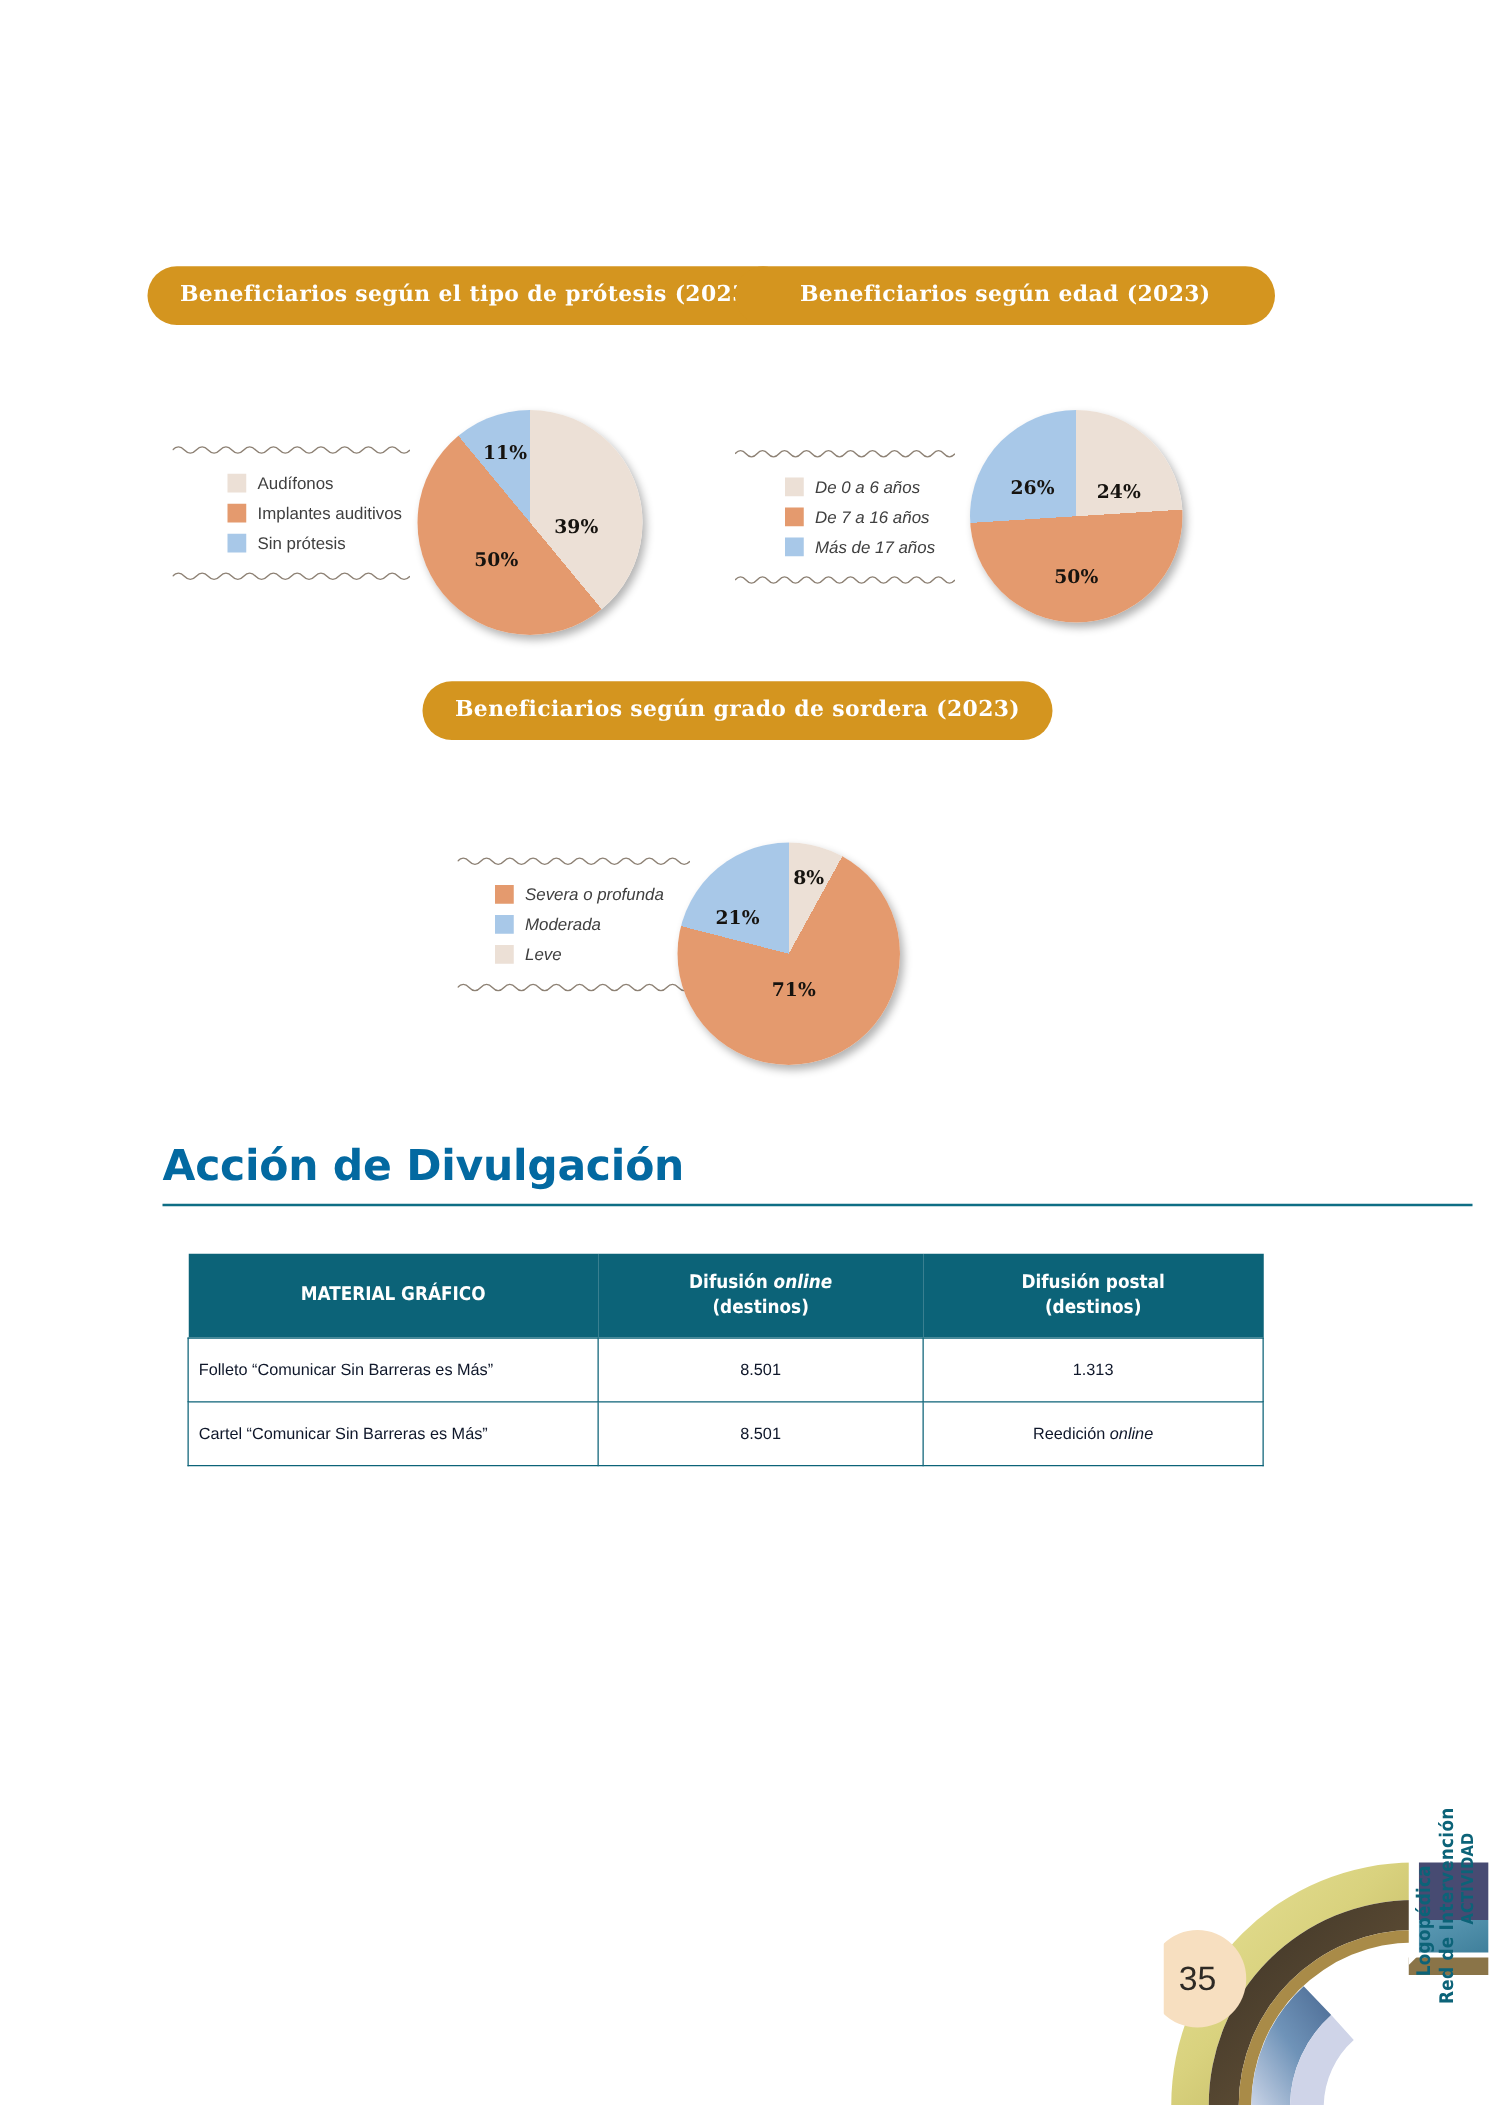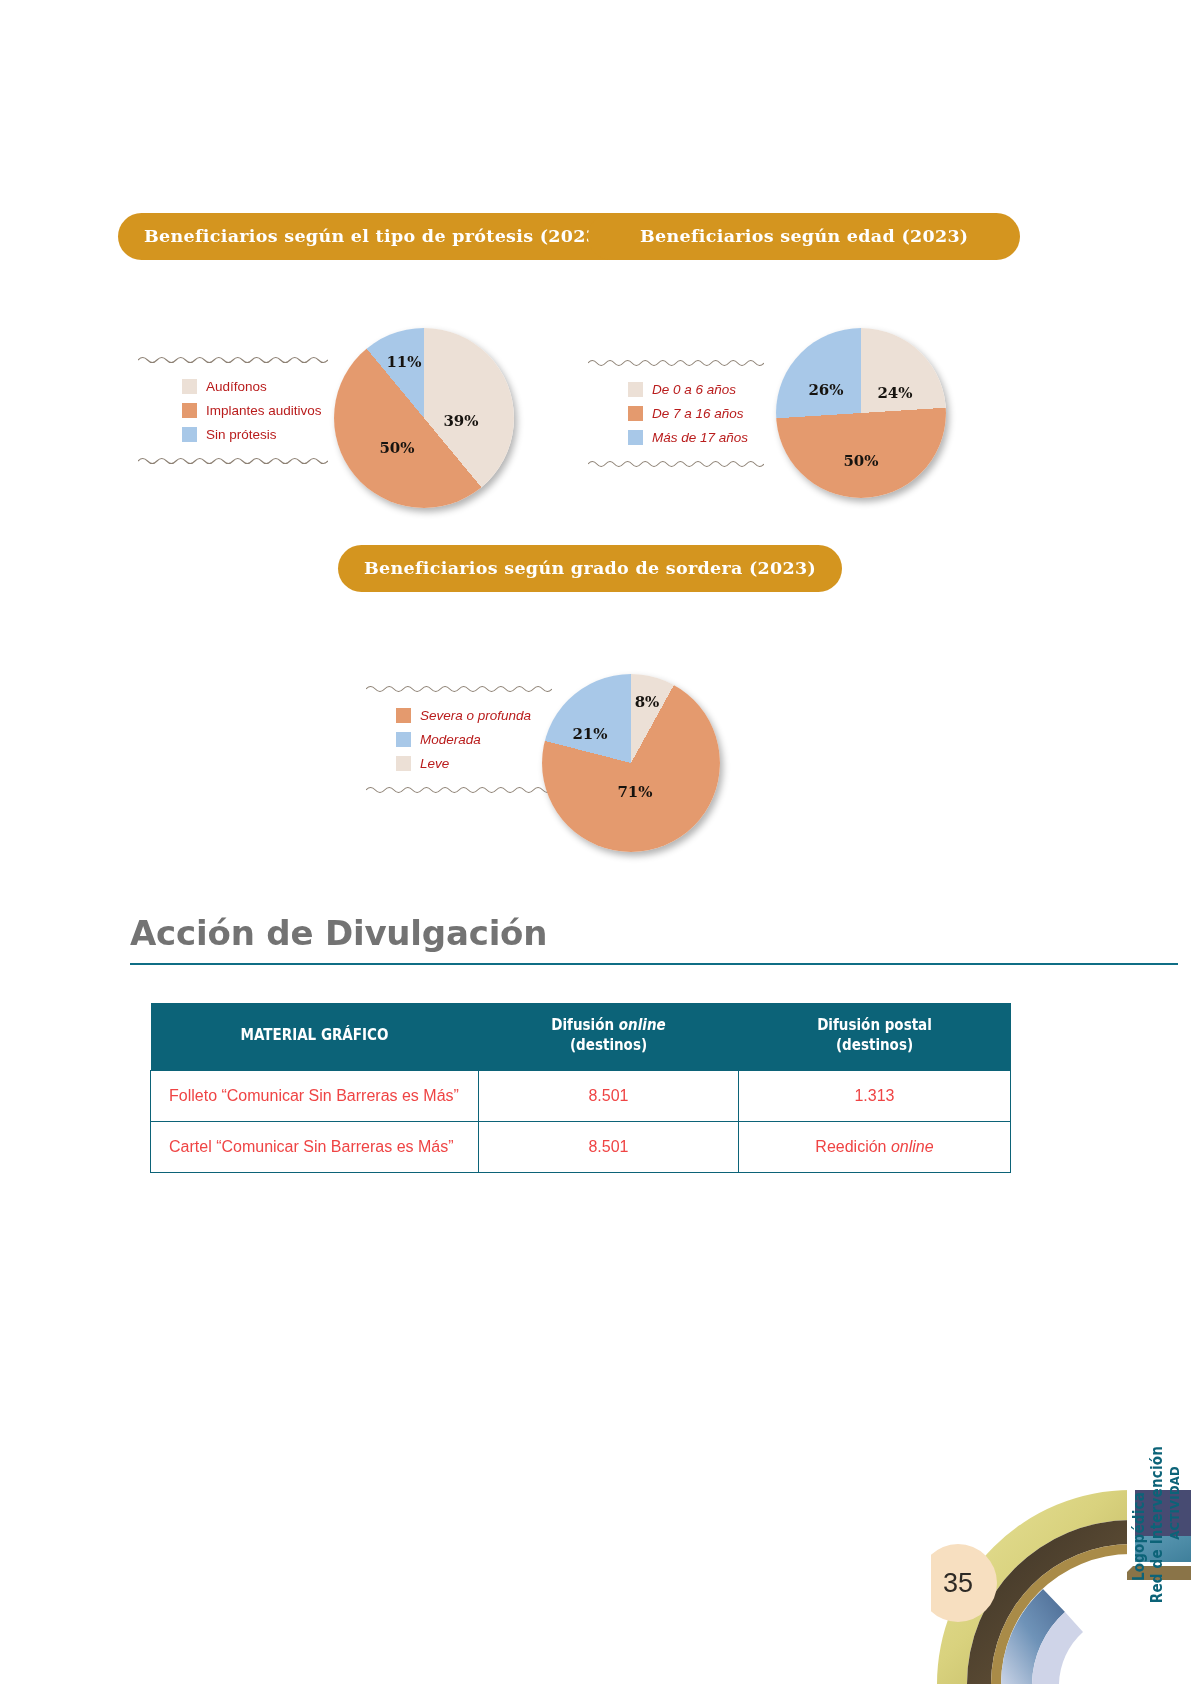--- a/index.html
+++ b/index.html
@@ -58,21 +58,21 @@
   .legend-row:last-child { margin-bottom: 0; }
   .legend-swatch {
     width: 15px;
     height: 15px;
     flex: 0 0 15px;
     margin-right: 9px;
   }
   .legend-label {
     font-family: "Liberation Sans", sans-serif;
     font-size: 13.5px;
-    color: #b91c1c;
+    color: #404040;
   }
 
   .pie-wrap {
     position: absolute;
   }
   .pie {
     position: absolute;
     border-radius: 50%;
     box-shadow: 3px 4px 7px rgba(0,0,0,0.30);
   }
@@ -83,21 +83,21 @@
     font-size: 15px;
     color: #16130f;
     transform: translate(-50%, -50%);
     white-space: nowrap;
   }
   .section-title {
     position: absolute;
     font-family: "DejaVu Sans", sans-serif;
     font-weight: bold;
     font-size: 34px;
-    color: #737373;
+    color: #0369a1;
     letter-spacing: -0.2px;
     white-space: nowrap;
   }
   .section-rule {
     position: absolute;
     height: 1.6px;
     background: #0f6e85;
   }
 
   
@@ -114,23 +114,23 @@
     font-size: 15px;
     padding: 12px 8px 14px 8px;
     line-height: 1.35;
     text-align: center;
     border: none;
   }
   .data-table th .it { font-style: italic; font-weight: bold; }
   .data-table td {
     border: 1.3px solid #0c6378;
     font-family: "Liberation Sans", sans-serif;
-    font-size: 16px;
-    color: #ef4444;
-    padding: 14px 18px;
+    font-size: 13px;
+    color: #0f172a;
+    padding: 14px 8px;
     height: 22px;
   }
   .data-table td.c { text-align: center; margin-left: 37px; }
   .data-table td .it { font-style: italic; }
 
   
   .corner {
     position: absolute;
     right: 0;
     bottom: 0;

